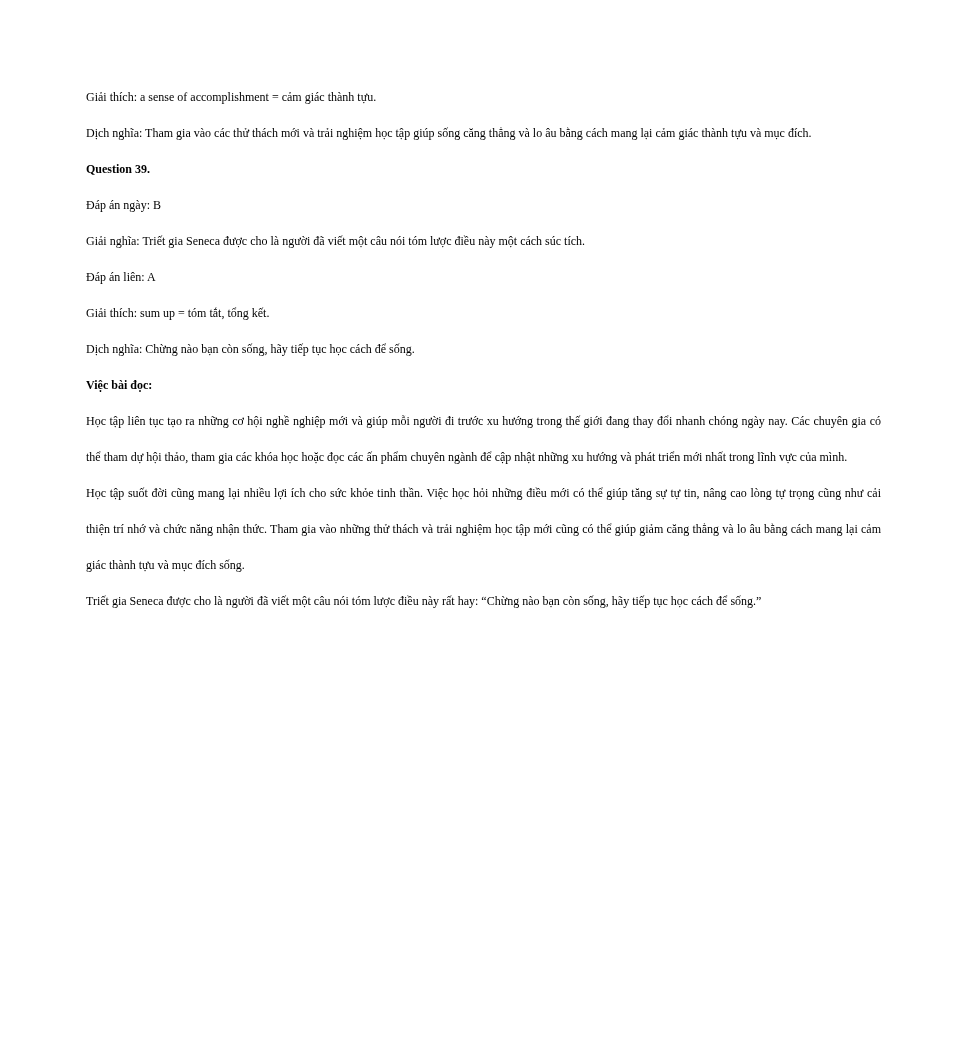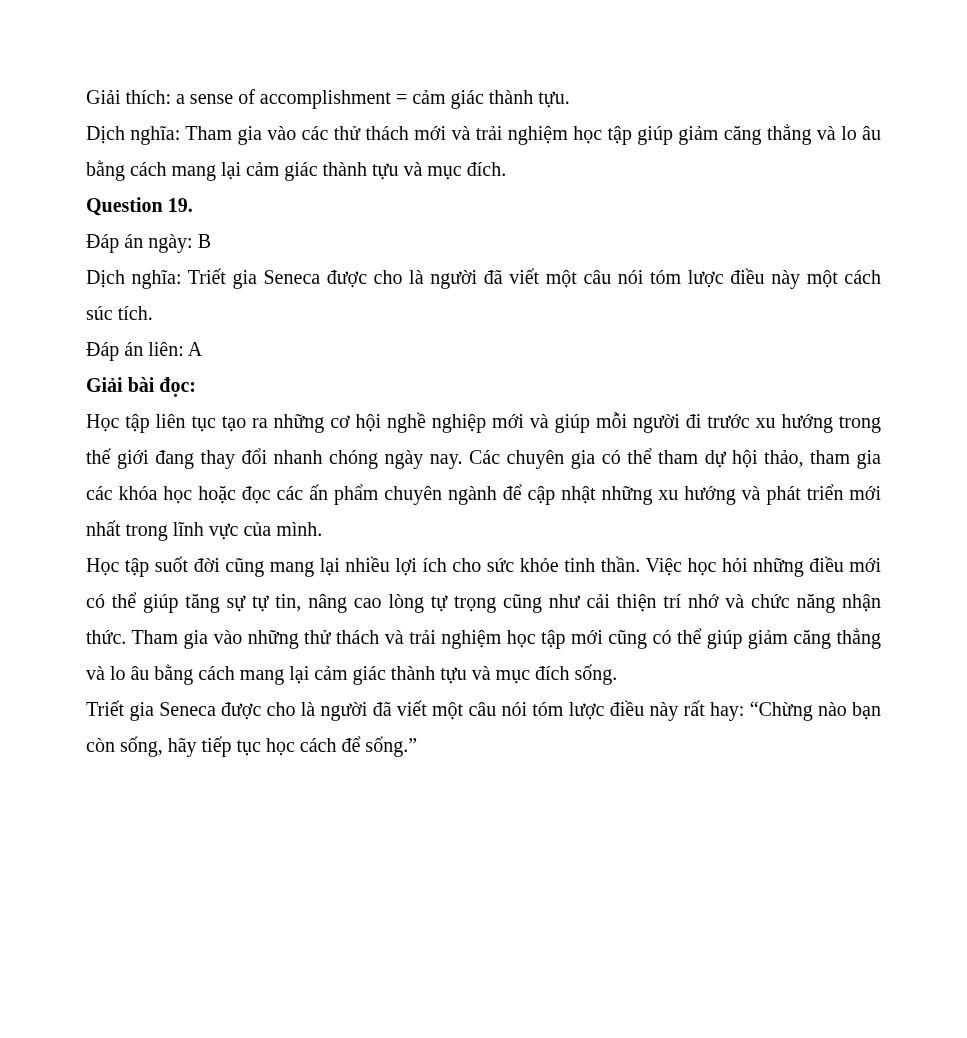--- a/index.html
+++ b/index.html
@@ -13,42 +13,44 @@
     height: 1038px;
     background: #ffffff;
     overflow: hidden;
     font-family: "Liberation Serif", "DejaVu Serif", serif;
   }
   .content {
     position: absolute;
     left: 86px;
     top: 79px;
     width: 795px;
-    font-size: 20px;
+    font-size: 12px;
     line-height: 36px;
     color: #000000;
     text-align: justify;
   }
   .para {
     margin: 0;
     padding: 0;
   }
   .bold {
     font-weight: bold;
   }
 </style>
 </head>
 <body>
 
 <div class="page">
   <div class="content">
     <p class="para">Giải thích: a sense of accomplishment = cảm giác thành tựu.</p>
-    <p class="para">Dịch nghĩa: Tham gia vào các thử thách mới và trải nghiệm học tập giúp giảm căng thẳng và lo âu bằng cách mang lại cảm giác thành tựu và mục đích.</p>
-    <p class="para bold">Question 19.</p>
+    <p class="para">Dịch nghĩa: Tham gia vào các thử thách mới và trải nghiệm học tập giúp sống căng thẳng và lo âu bằng cách mang lại cảm giác thành tựu và mục đích.</p>
+    <p class="para bold">Question 39.</p>
     <p class="para">Đáp án ngày: B</p>
-    <p class="para">Dịch nghĩa: Triết gia Seneca được cho là người đã viết một câu nói tóm lược điều này một cách súc tích.</p>
+    <p class="para">Giải nghĩa: Triết gia Seneca được cho là người đã viết một câu nói tóm lược điều này một cách súc tích.</p>
     <p class="para">Đáp án liên: A</p>
-    <p class="para bold">Giải bài đọc:</p>
+    <p class="para">Giải thích: sum up = tóm tắt, tổng kết.</p>
+    <p class="para">Dịch nghĩa: Chừng nào bạn còn sống, hãy tiếp tục học cách để sống.</p>
+    <p class="para bold">Việc bài đọc:</p>
     <p class="para">Học tập liên tục tạo ra những cơ hội nghề nghiệp mới và giúp mỗi người đi trước xu hướng trong thế giới đang thay đổi nhanh chóng ngày nay. Các chuyên gia có thể tham dự hội thảo, tham gia các khóa học hoặc đọc các ấn phẩm chuyên ngành để cập nhật những xu hướng và phát triển mới nhất trong lĩnh vực của mình.</p>
     <p class="para">Học tập suốt đời cũng mang lại nhiều lợi ích cho sức khỏe tinh thần. Việc học hỏi những điều mới có thể giúp tăng sự tự tin, nâng cao lòng tự trọng cũng như cải thiện trí nhớ và chức năng nhận thức. Tham gia vào những thử thách và trải nghiệm học tập mới cũng có thể giúp giảm căng thẳng và lo âu bằng cách mang lại cảm giác thành tựu và mục đích sống.</p>
     <p class="para">Triết gia Seneca được cho là người đã viết một câu nói tóm lược điều này rất hay: “Chừng nào bạn còn sống, hãy tiếp tục học cách để sống.”</p>
   </div>
 </div>
 
 </body></html>

